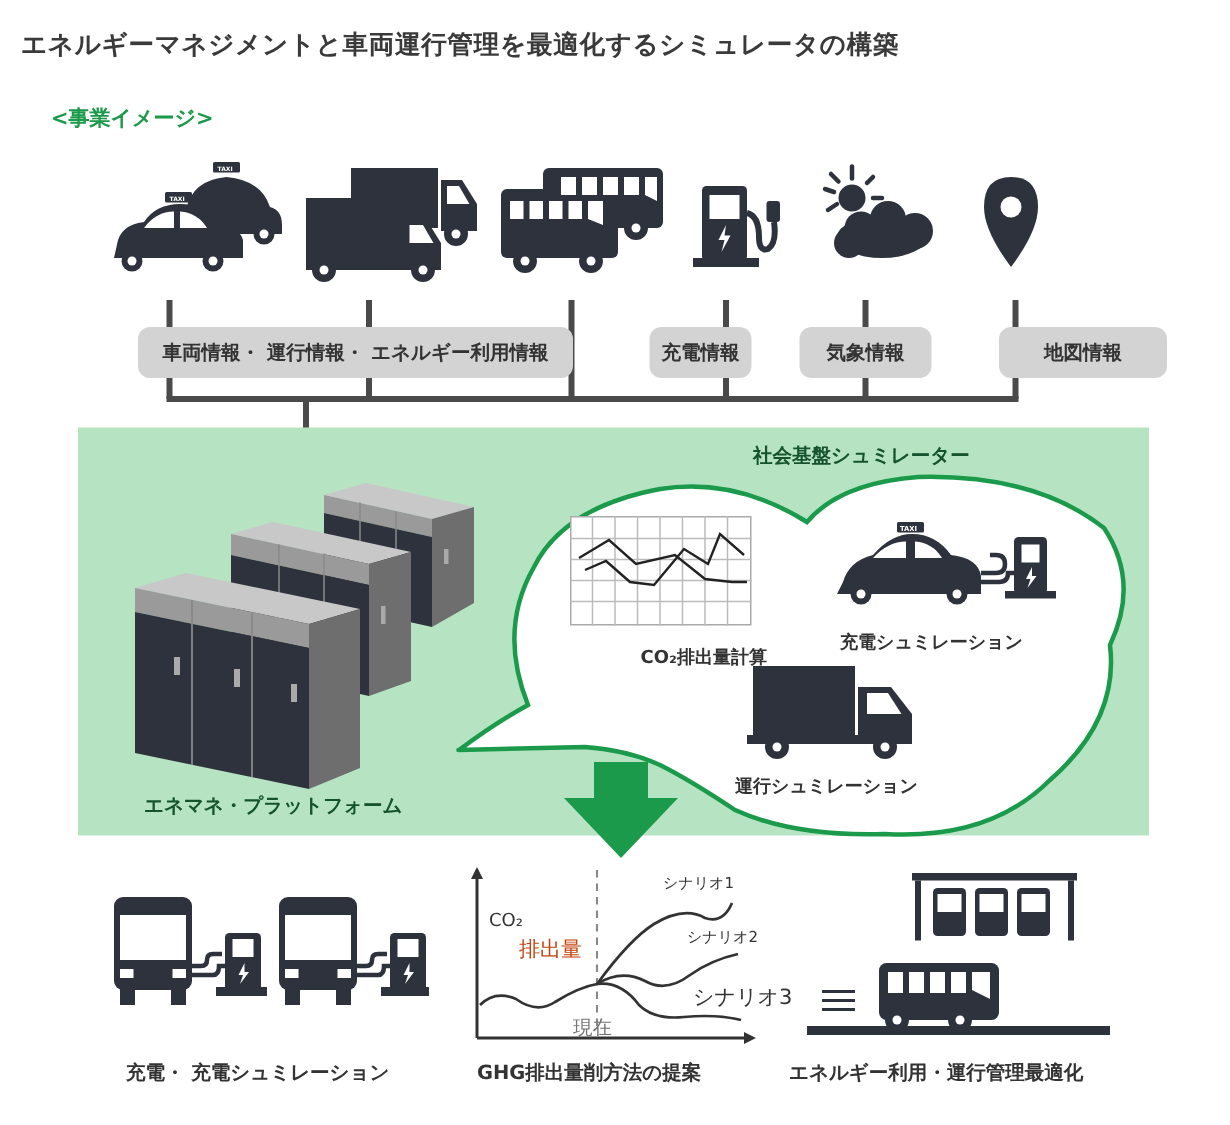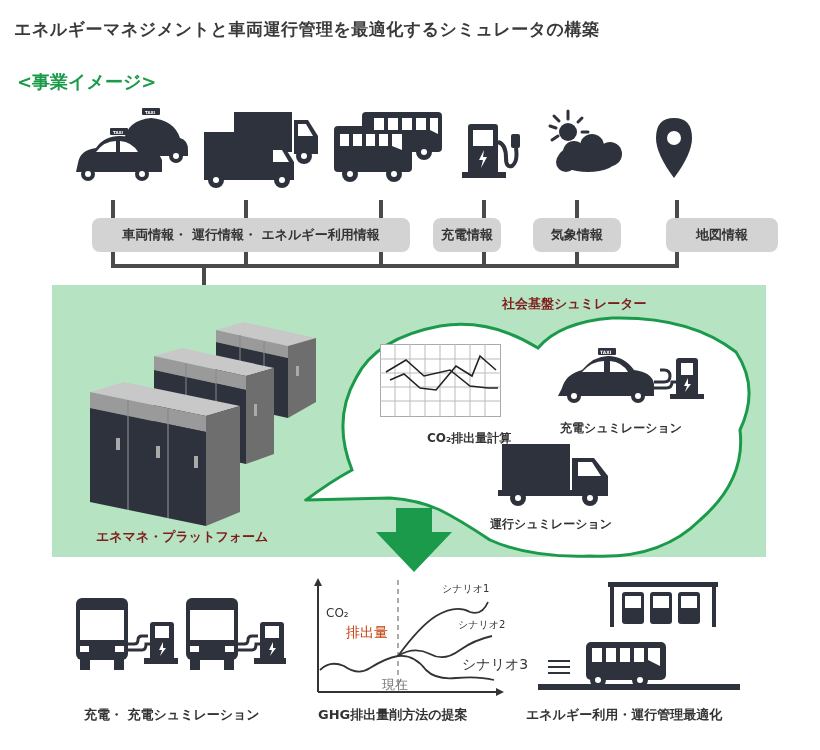--- a/index.html
+++ b/index.html
@@ -1,22 +1,22 @@
 <!DOCTYPE html>
 <html><head>
 <meta charset="utf-8">
 <style>
   html,body{margin:0;padding:0;background:#fff;}
   body{width:820px;height:750px;position:relative;overflow:hidden;font-family:"DejaVu Sans","Liberation Sans",sans-serif;color:#333;}
   .abs{position:absolute;}
   .title{left:14px;top:18px;font-size:17px;font-weight:bold;color:#3a3a3a;letter-spacing:0.5px;white-space:nowrap;}
-  .subtitle{left:17px;top:70px;font-size:18px;font-weight:bold;color:#1a9a4a;white-space:nowrap;}
+  .subtitle{left:34px;top:70px;font-size:14px;font-weight:bold;color:#1a9a4a;white-space:nowrap;}
   .pill{background:#d3d3d3;border-radius:8px;height:34px;top:218px;display:flex;align-items:center;justify-content:center;font-size:13px;font-weight:bold;color:#333;white-space:nowrap;}
   .panel{left:52px;top:285px;width:714px;height:272px;background:#b6e4c2;}
-  .green-label{font-size:13px;font-weight:bold;color:#7f1d1d;white-space:nowrap;}
+  .green-label{font-size:13px;font-weight:bold;color:#14532d;white-space:nowrap;}
   .cap{font-size:12px;font-weight:bold;color:#333;white-space:nowrap;}
   .bcap{font-size:13px;font-weight:bold;color:#333;white-space:nowrap;}
   svg{position:absolute;overflow:visible;}
 </style>
 </head>
 <body>
 
 <div class="abs title">エネルギーマネジメントと車両運行管理を最適化するシミュレータの構築</div>
 <div class="abs subtitle">&lt;事業イメージ&gt;</div>
 
@@ -132,21 +132,21 @@
     <line x1="381" y1="200" x2="381" y2="266"></line>
     <line x1="484" y1="200" x2="484" y2="266"></line>
     <line x1="577" y1="200" x2="577" y2="266"></line>
     <line x1="677" y1="200" x2="677" y2="266"></line>
     <line x1="111" y1="266" x2="679" y2="266"></line>
     <line x1="204" y1="266" x2="204" y2="310"></line>
   </g>
   <path d="M194 306 L214 306 L204 322 Z" fill="#4a4a4a"></path>
 </svg>
 
-<div class="abs pill" style="left:92px;width:318px;">車両情報・ 運行情報・ エネルギー利用情報</div>
+<div class="abs pill" style="left:92px;width:290px;">車両情報・ 運行情報・ エネルギー利用情報</div>
 <div class="abs pill" style="left:433px;width:68px;">充電情報</div>
 <div class="abs pill" style="left:533px;width:88px;">気象情報</div>
 <div class="abs pill" style="left:666px;width:112px;">地図情報</div>
 
 <div class="abs panel"></div>
 
 <svg style="left:90px;top:318px;" width="240" height="220" viewBox="0 0 240 220">
   <defs>
     <g id="rack">
       <path d="M0 10 L36 0 L36 14 L0 24 Z" fill="#aaa"></path>

